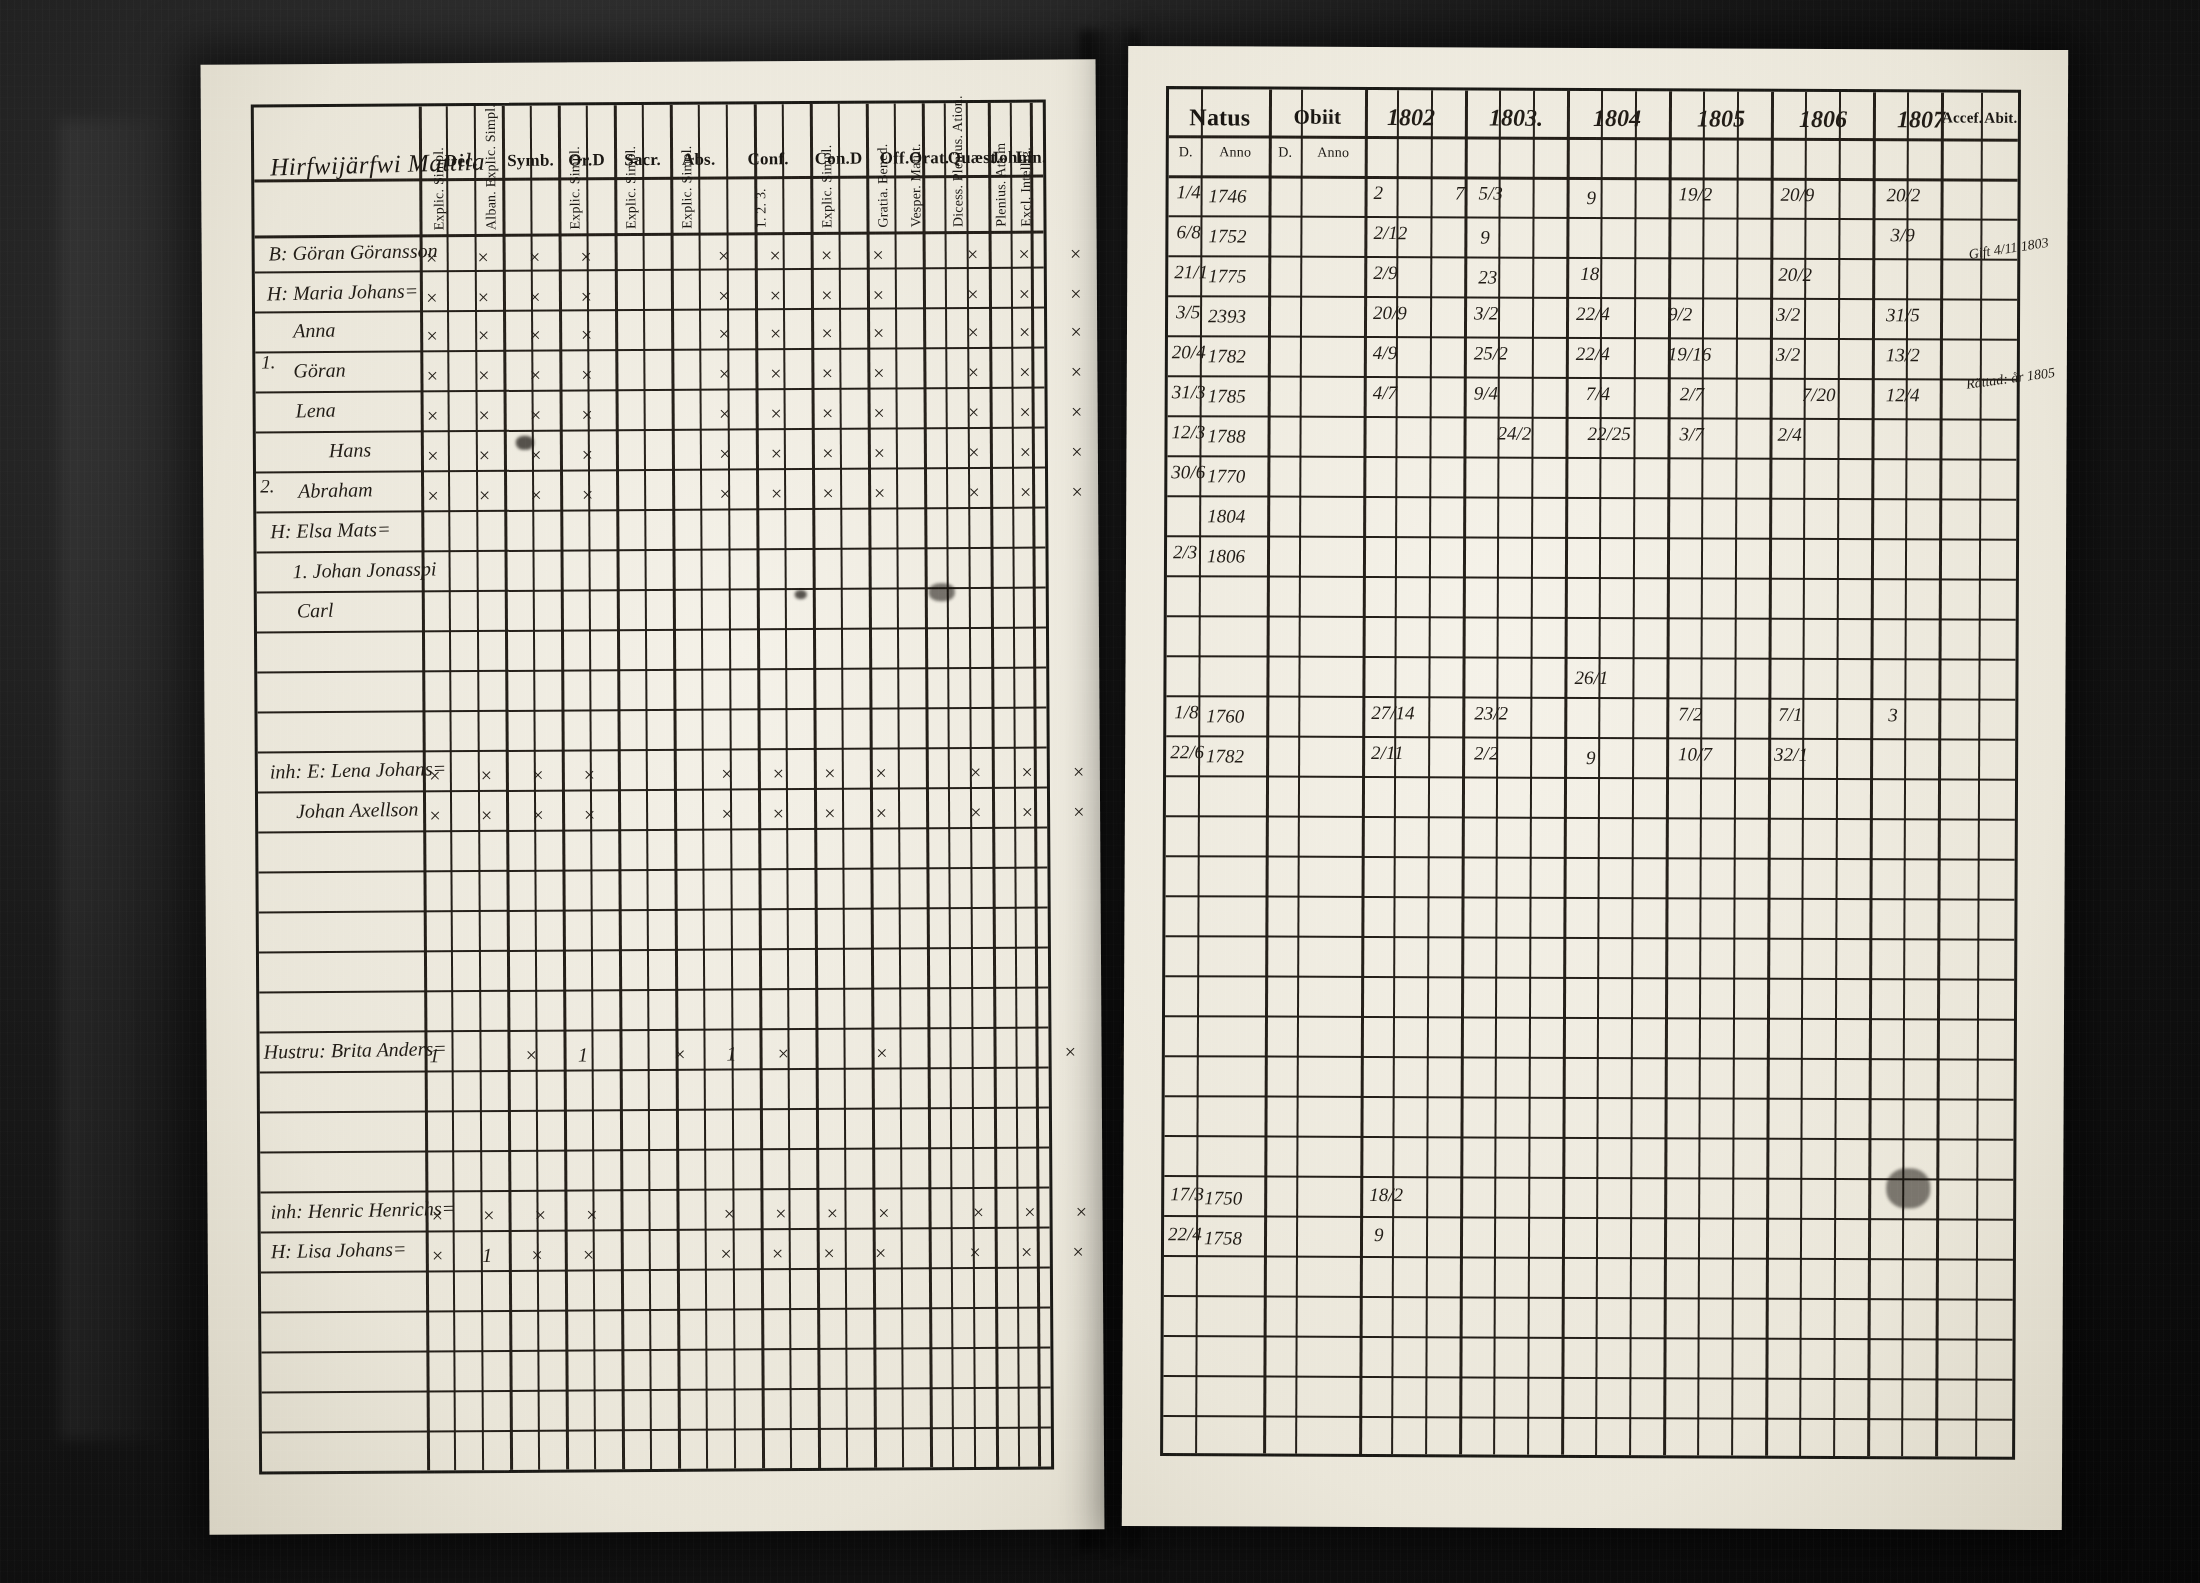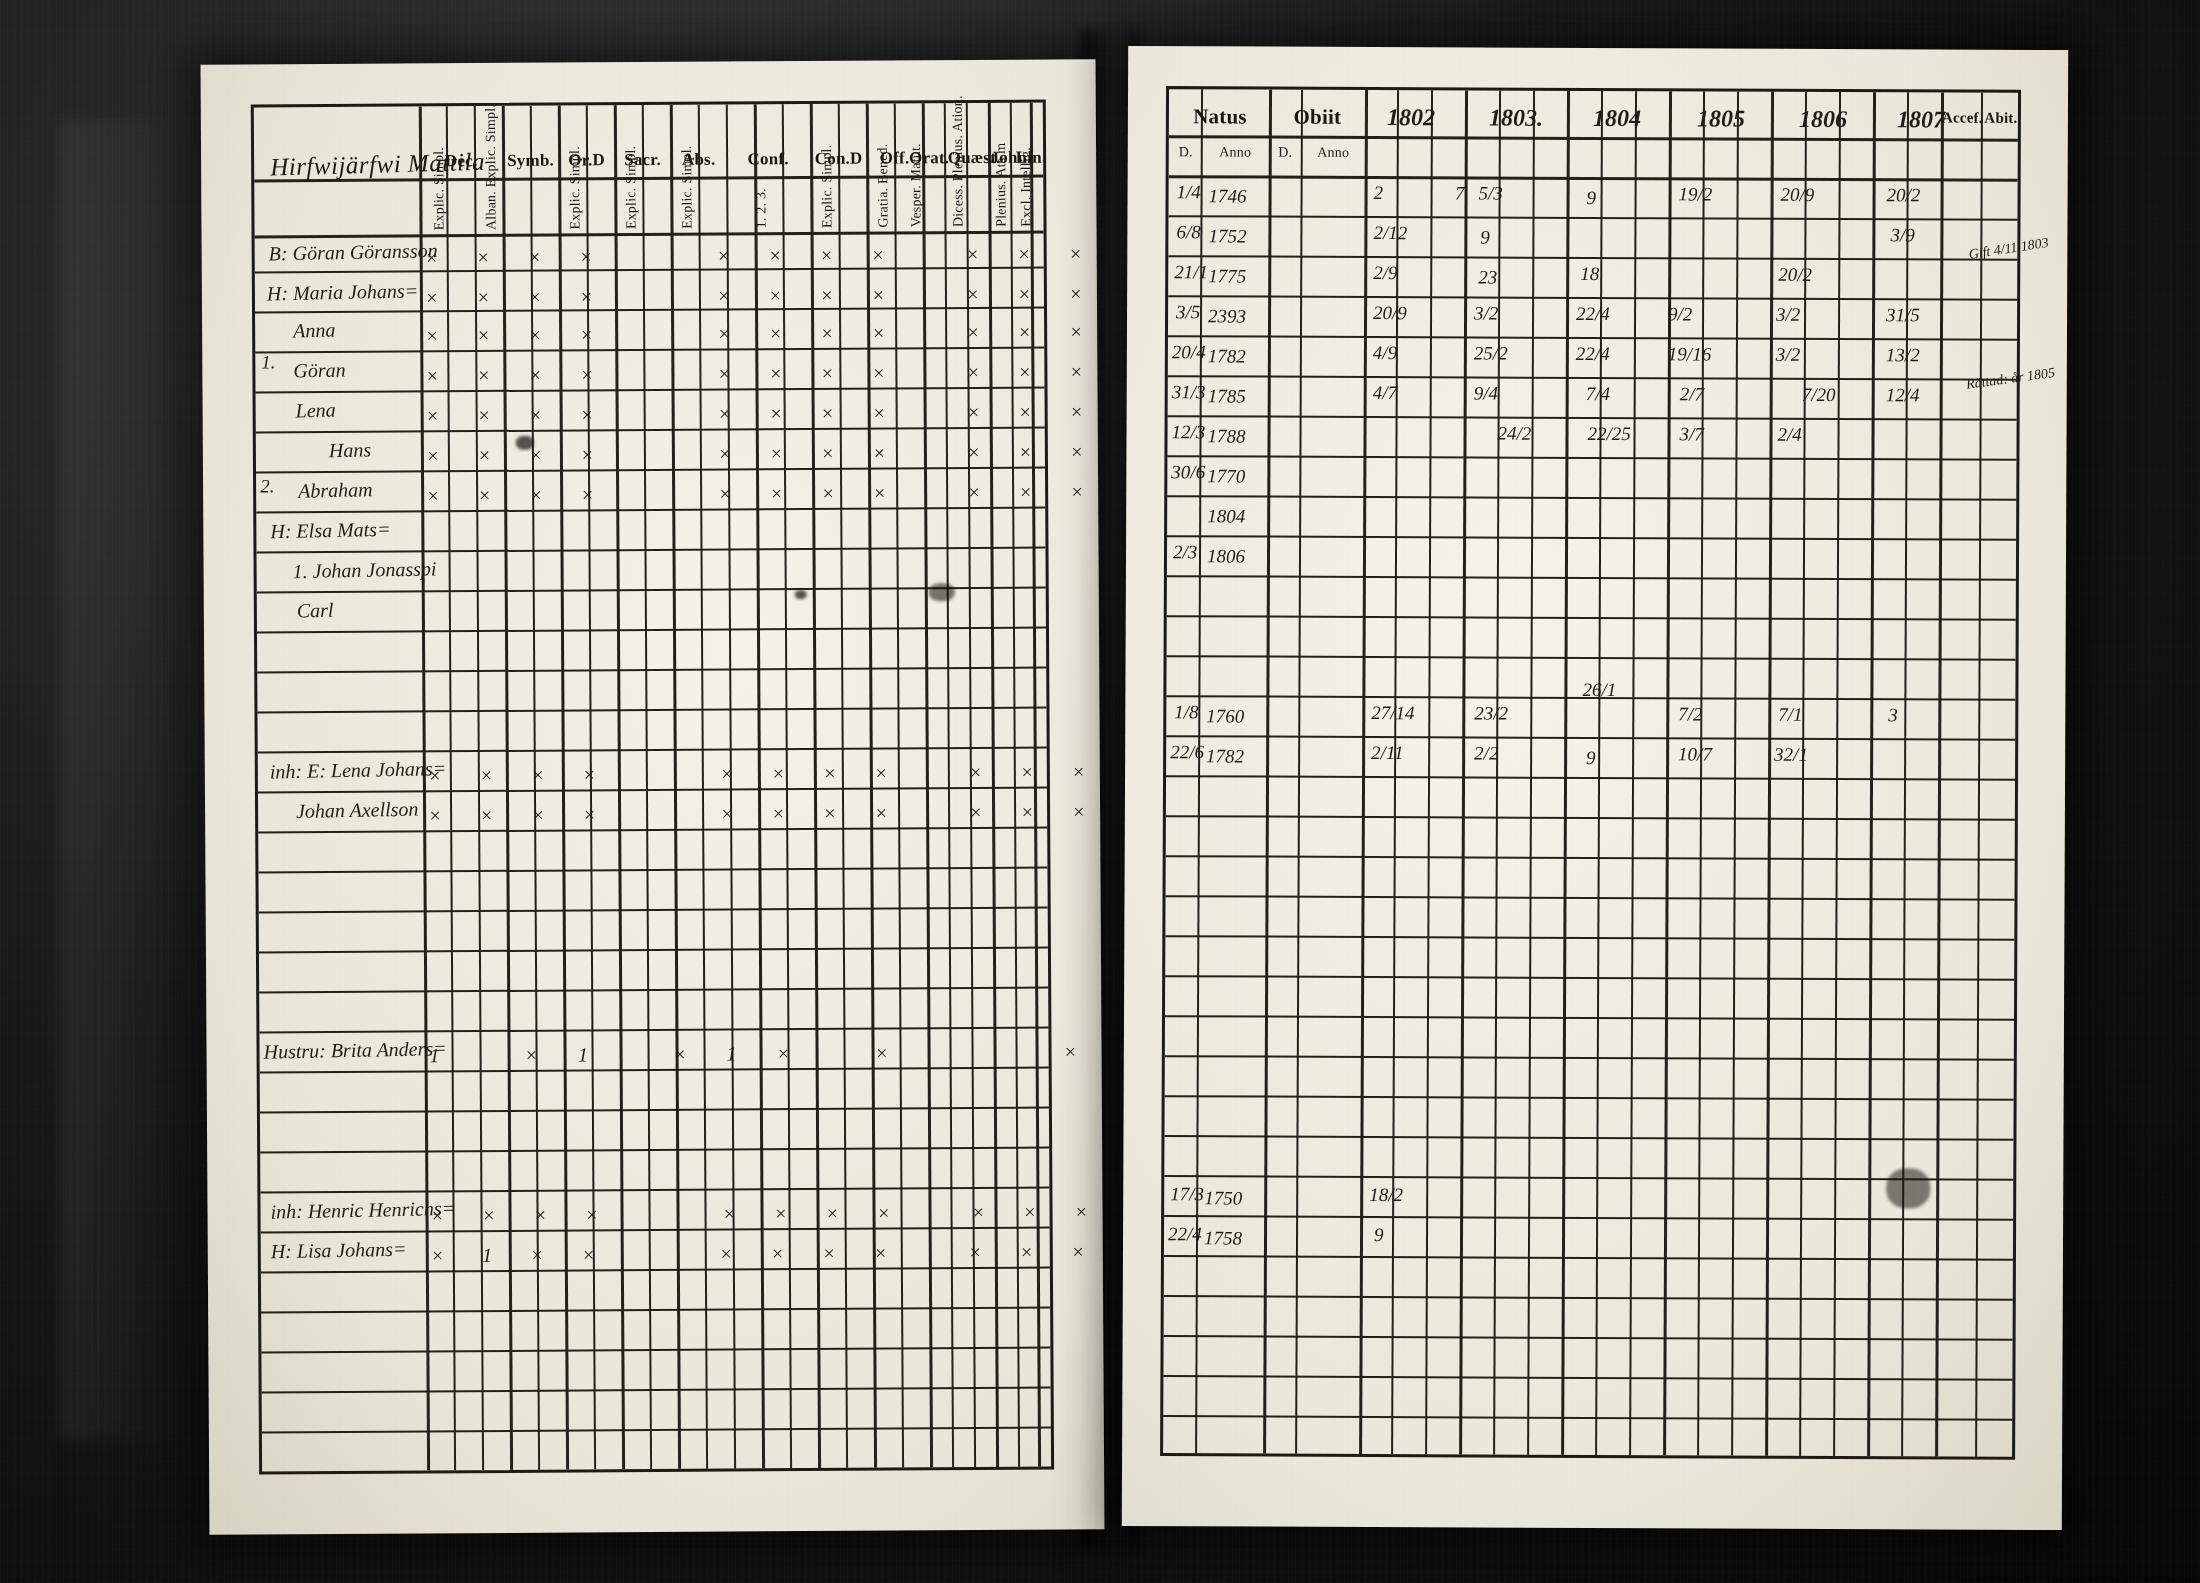--- a/index.html
+++ b/index.html
@@ -309,21 +309,21 @@
       <div class="vline" style="left:534px"></div>
       <div class="vline" style="left:568px"></div>
       <div class="vline heavy" style="left:602px"></div>
       <div class="vline" style="left:636px"></div>
       <div class="vline" style="left:670px"></div>
       <div class="vline heavy" style="left:704px"></div>
       <div class="vline" style="left:738px"></div>
       <div class="vline heavy" style="left:772px"></div>
       <div class="vline" style="left:812px"></div>
 
-      <div class="hdr hdr-top" style="left:2px; top:16px; width:98px; font-size:21px;">Natus</div>
+      <div class="hdr hdr-top" style="left:2px; top:16px; width:98px; font-size:24px;">Natus</div>
       <div class="hdr hdr-top" style="left:101px; top:16px; width:95px; font-size:21px;">Obiit</div>
       <div class="hdr hdr-sub" style="left:2px; top:56px; width:30px;">D.</div>
       <div class="hdr hdr-sub" style="left:33px; top:56px; width:67px;">Anno</div>
       <div class="hdr hdr-sub" style="left:101px; top:56px; width:31px;">D.</div>
       <div class="hdr hdr-sub" style="left:133px; top:56px; width:63px;">Anno</div>
 
       <div class="hand year" style="left:218px; top:14px;">1802</div>
       <div class="hand year" style="left:320px; top:14px;">1803.</div>
       <div class="hand year" style="left:424px; top:14px;">1804</div>
       <div class="hand year" style="left:528px; top:14px;">1805</div>
@@ -390,21 +390,21 @@
       <div class="hand num" style="left:418px; top:292px;">7/4</div>
       <div class="hand num" style="left:512px; top:292px;">2/7</div>
       <div class="hand num" style="left:634px; top:292px;">7/20</div>
       <div class="hand num" style="left:718px; top:292px;">12/4</div>
       <div class="hand num" style="left:330px; top:332px;">24/2</div>
       <div class="hand num" style="left:420px; top:332px;">22/25</div>
       <div class="hand num" style="left:512px; top:332px;">3/7</div>
       <div class="hand num" style="left:610px; top:332px;">2/4</div>
       <div class="hand num" style="left:205px; top:612px;">27/14</div>
       <div class="hand num" style="left:308px; top:612px;">23/2</div>
-      <div class="hand num" style="left:408px; top:588px;margin-left:8px;">26/1</div>
+      <div class="hand num" style="left:408px; top:576px;">26/1</div>
       <div class="hand num" style="left:512px; top:612px;">7/2</div>
       <div class="hand num" style="left:612px; top:612px;">7/1</div>
       <div class="hand num" style="left:722px; top:612px;">3</div>
       <div class="hand num" style="left:205px; top:652px;">2/11</div>
       <div class="hand num" style="left:308px; top:652px;">2/2</div>
       <div class="hand num" style="left:420px; top:656px;">9</div>
       <div class="hand num" style="left:512px; top:652px;">10/7</div>
       <div class="hand num" style="left:608px; top:652px;">32/1</div>
       <div class="hand num" style="left:205px; top:1094px;">18/2</div>
       <div class="hand num" style="left:210px; top:1134px;">9</div>

